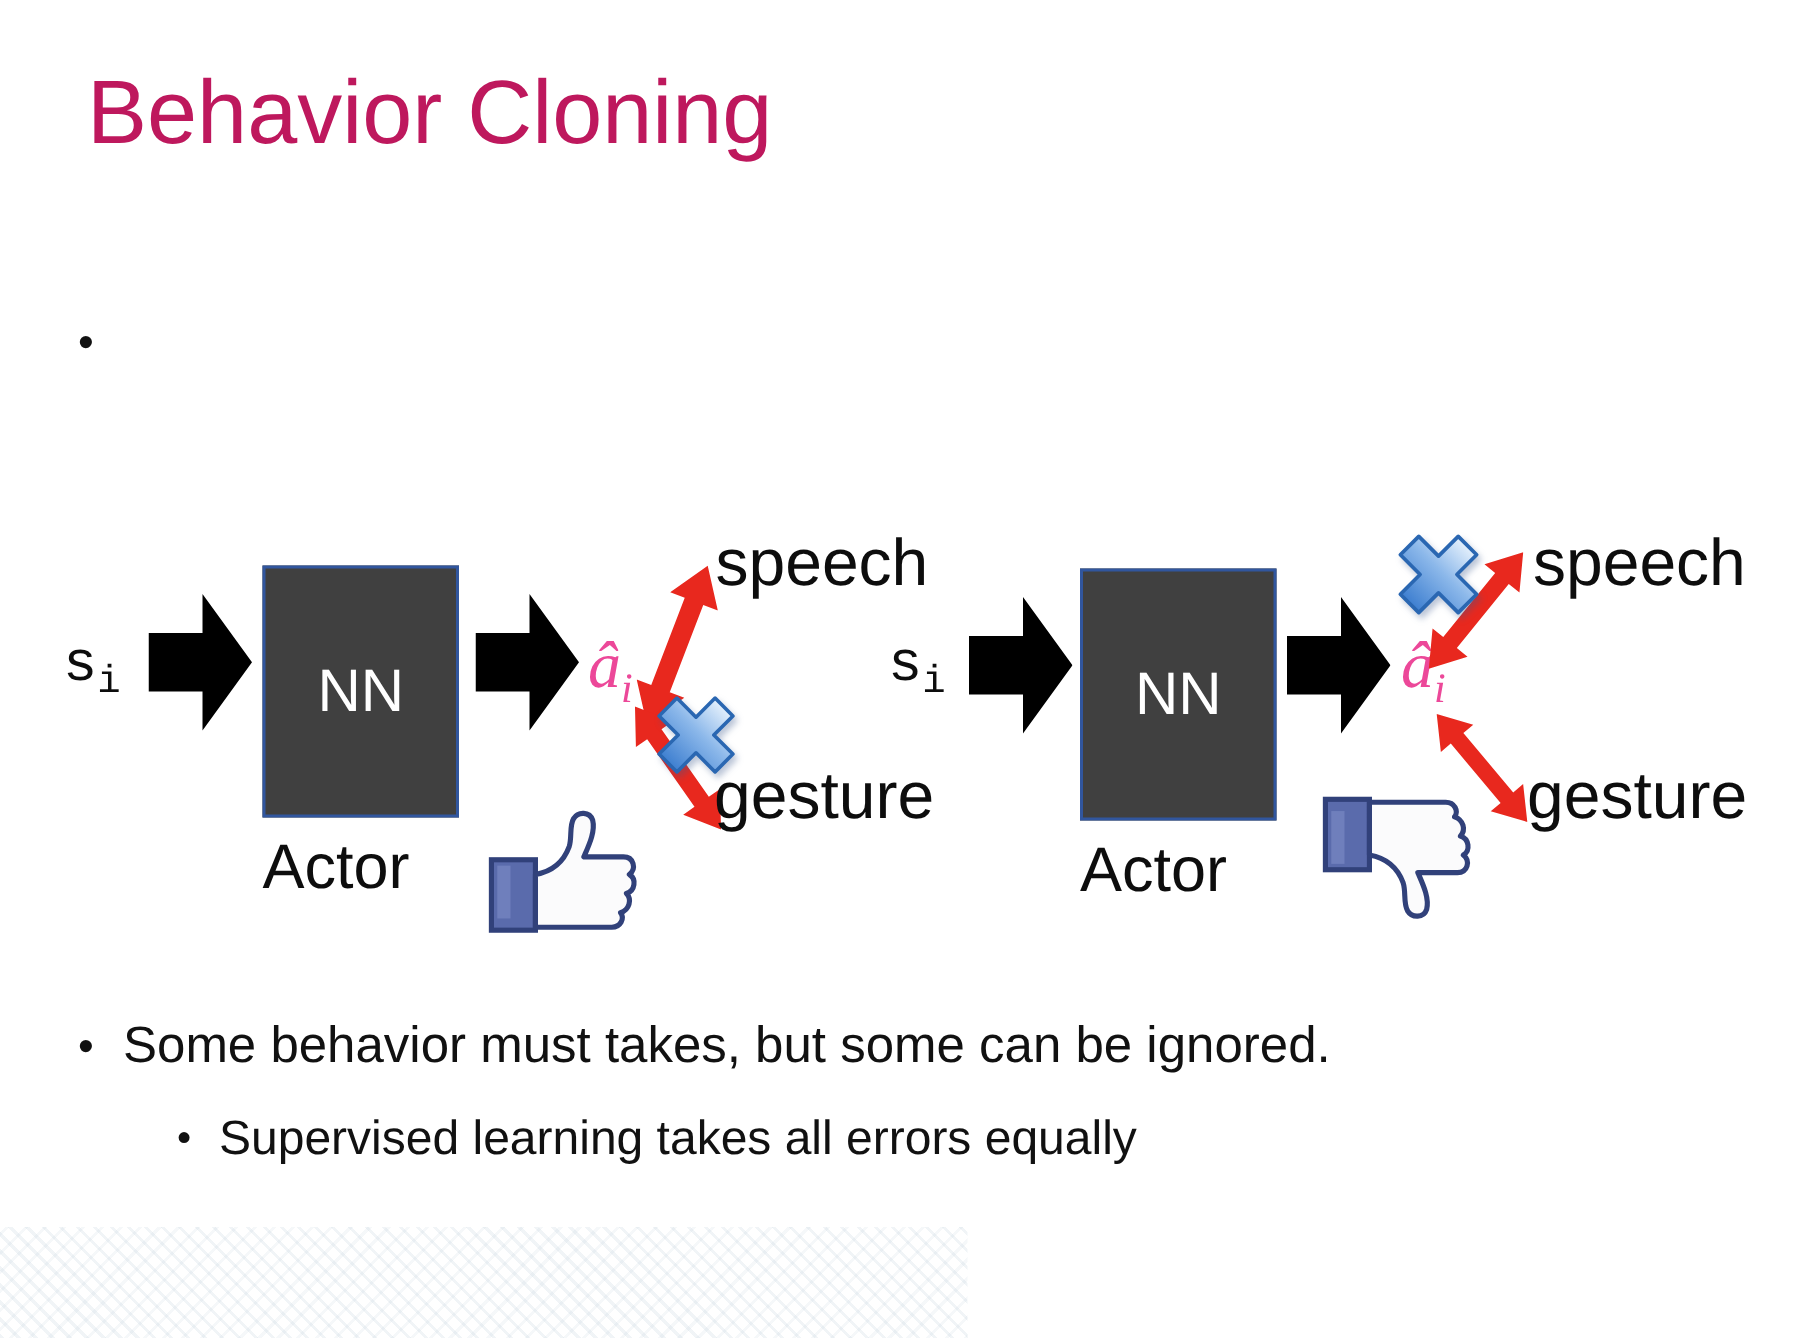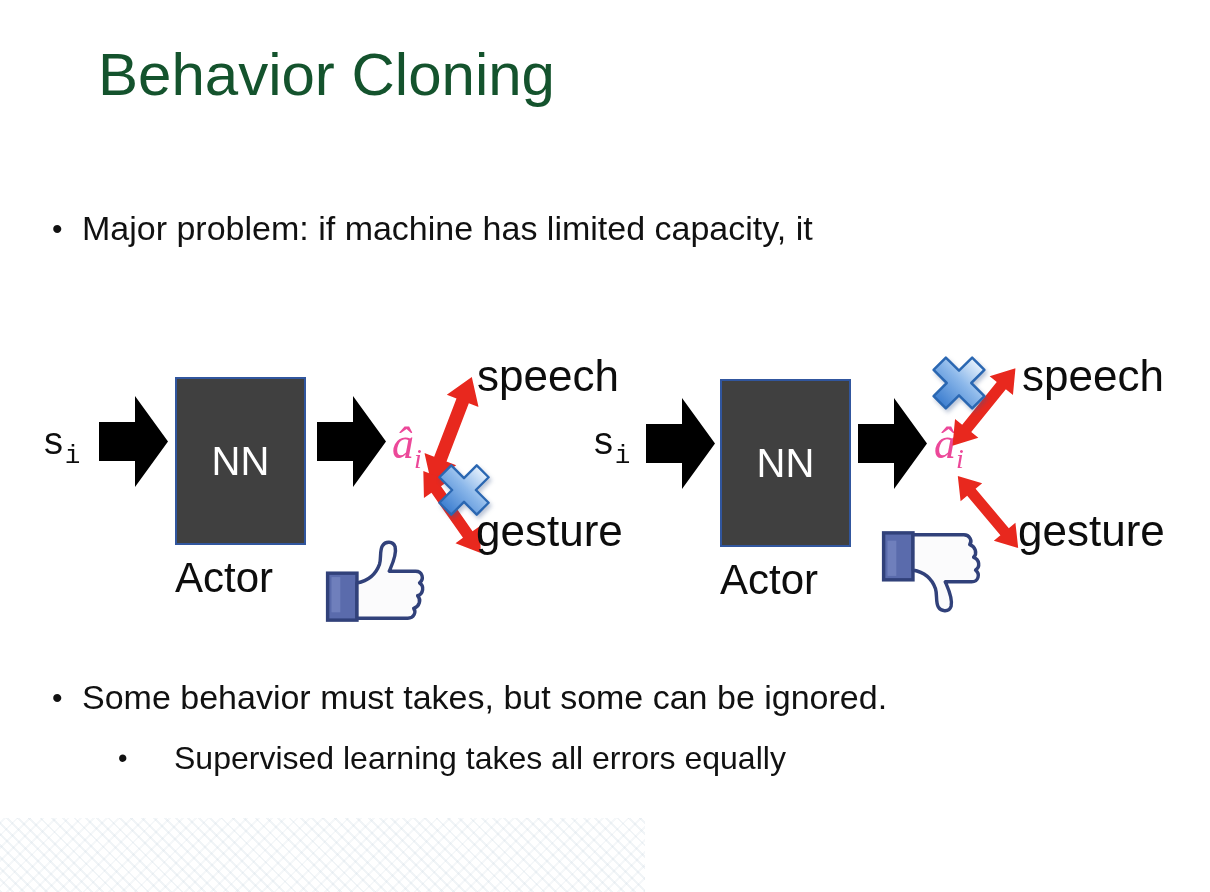--- a/index.html
+++ b/index.html
@@ -7,27 +7,27 @@
     position:relative;
     width:1210px;height:892px;
     background:#ffffff;
     overflow:hidden;
     font-family:"Liberation Sans", sans-serif;
     color:#161616;
   }
   .abs{position:absolute;}
   .title{
     left:58px;top:40px;
-    font-size:60px;font-weight:300;letter-spacing:0px;color:#14532d;margin-left:40px;
+    font-size:60px;font-weight:300;letter-spacing:0px;color:#be185d;
   }
   .bullet-row{display:flex;align-items:flex-start;}
   .bullet-dot{font-size:30px;line-height:51px;width:30px;flex:0 0 30px;color:#111;}
   .bullet-dot.sub{width:28px;flex:0 0 28px;line-height:48px;font-size:27px;}
   .bullet-text{font-size:34px;line-height:51px;color:#111;}
-  .bullet-text.sub{font-size:32px;line-height:48px;margin-left:28px;}
+  .bullet-text.sub{font-size:32px;line-height:48px;}
   .b1{left:52px;top:203px;width:1080px;}
   .b2{left:52px;top:672px;width:1120px;}
   .b3{left:118px;top:734px;width:1050px;}
   .silabel{font-size:38px;color:#0d0d0d;font-family:Liberation Mono, monospace;}
   .silabel sub{font-size:26px;}
   .nnbox{
     width:131px;height:168px;
     background:#404040;border:2px solid #31569E;box-sizing:border-box;
     display:flex;align-items:center;justify-content:center;
   }
@@ -48,21 +48,20 @@
 </head>
 <body>
 
 <div class="slide">
 
   <div class="abs title">Behavior Cloning</div>
 
   <div class="abs b1 bullet-row">
     <span class="bullet-dot">•</span>
     <span class="bullet-text">
-      <span style="display:block">Major problem: if machine has limited capacity, it</span>
     </span>
   </div>
 
   <div class="abs silabel" style="left:42px;top:422px;"><span>s</span><sub>i</sub></div>
 
   <svg class="abs" style="left:99px;top:393px;" width="69" height="97" viewBox="0 0 69 97">
     <polygon points="0,29 36,29 36,3 69,48.5 36,94 36,68 0,68" fill="#000000"></polygon>
   </svg>
 
   <div class="abs nnbox" style="left:175px;top:377px;">

